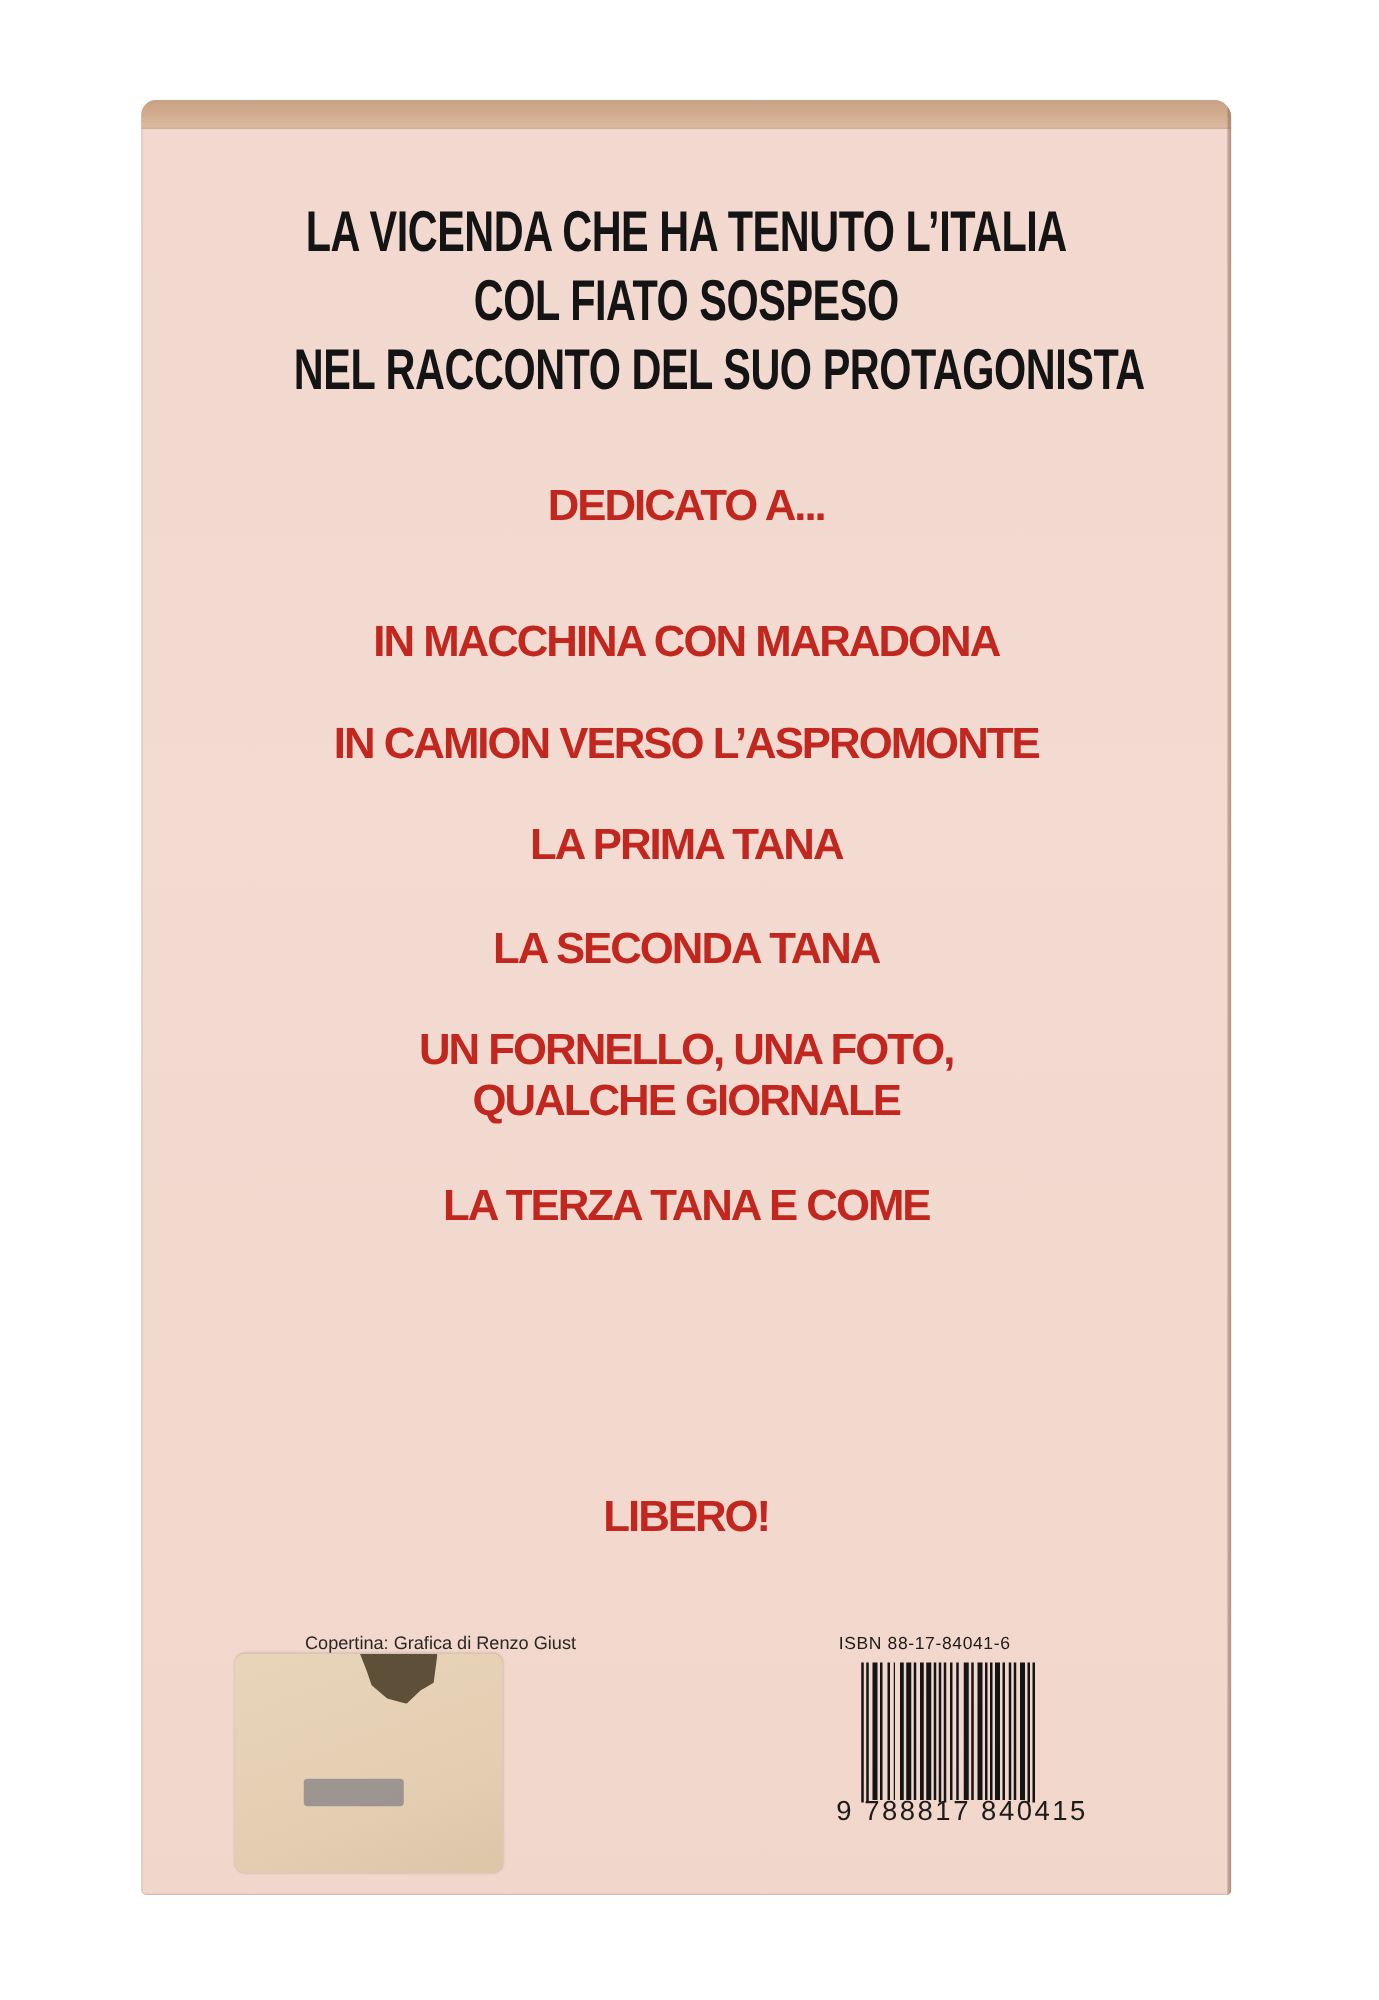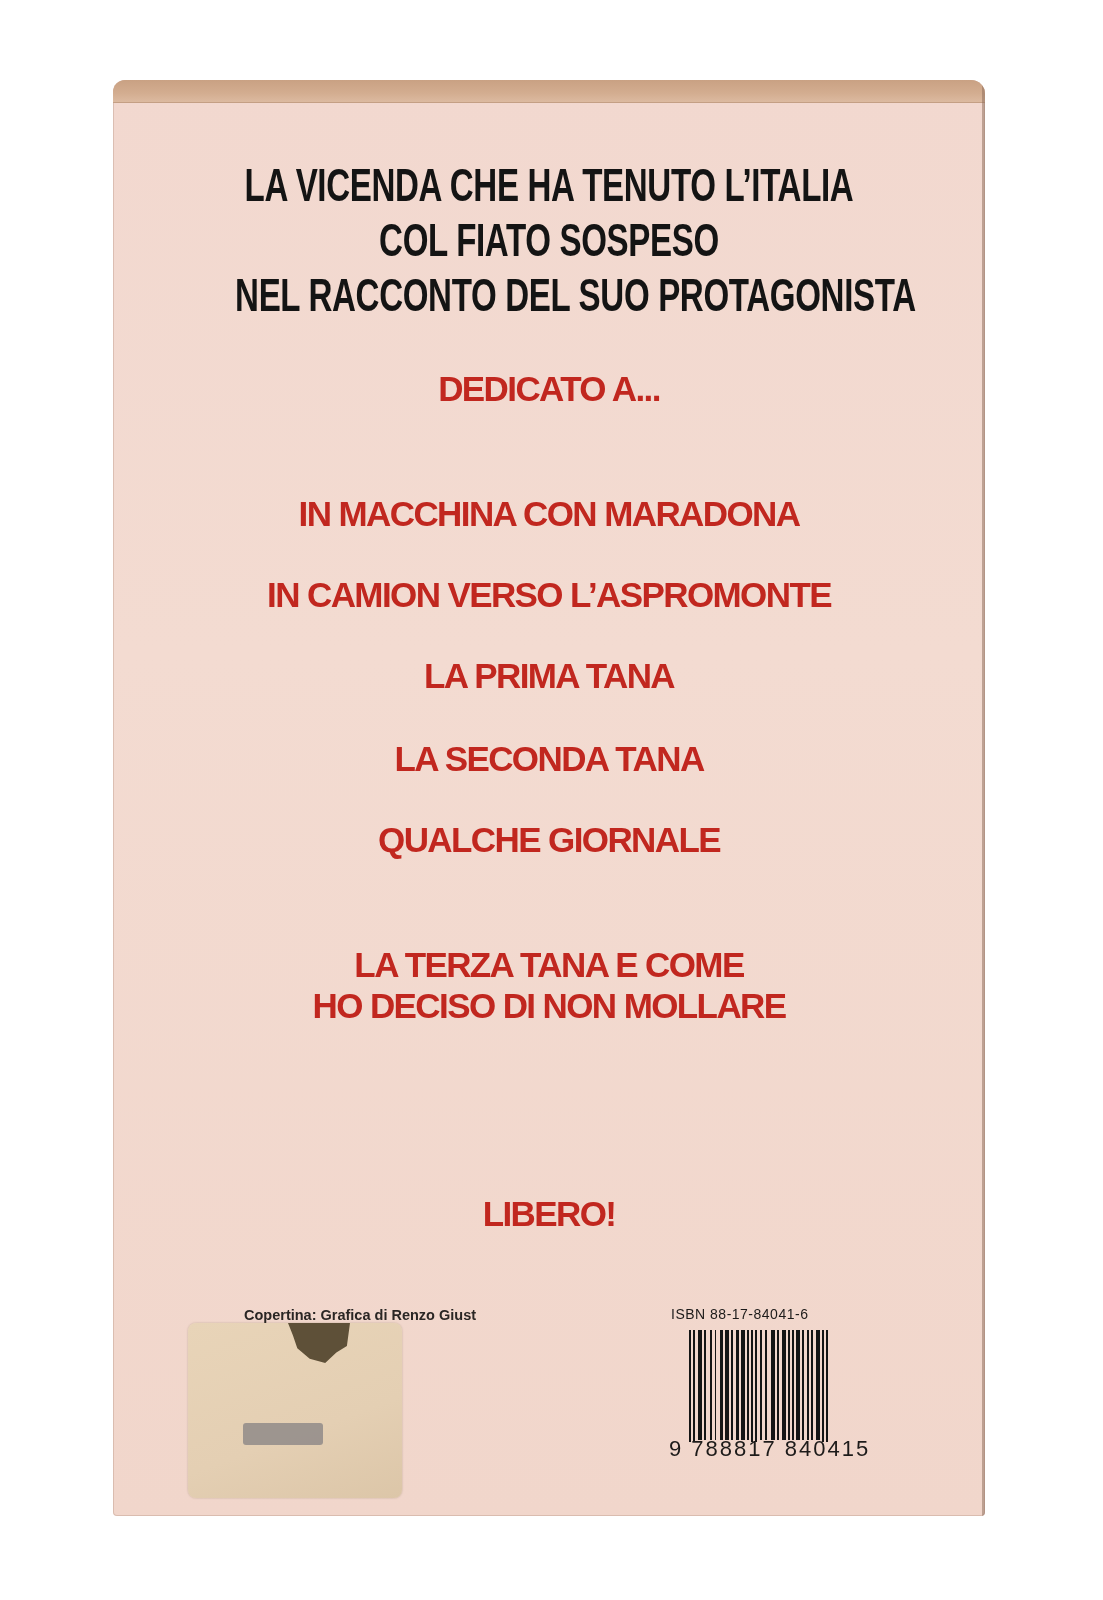--- a/index.html
+++ b/index.html
@@ -50,21 +50,21 @@
       font-family: "Liberation Sans", sans-serif;
       font-weight: bold;
       font-size: 35px;
       line-height: 41px;
       letter-spacing: -1.6px;
       white-space: nowrap;
     }
     .credits {
       position: absolute; left: 131px; top: 1226px;
       color: #2a2624;
-      font-size: 14.5px; line-height: 18px; font-weight: bold;
+      font-size: 14.5px; line-height: 18px;
     }
     .isbn {
       position: absolute; left: 558px; top: 1226px;
       color: #1d1b1a;
       font-size: 14px; letter-spacing: 0.5px;
     }
     .barcode {
       position: absolute; left: 576px; top: 1250px;
       width: 186px; height: 110px;
       display: flex; align-items: flex-start;
@@ -102,41 +102,41 @@
   <div class="book-top-band"></div>
   <div class="book-right-edge"></div>
 
   <div class="headline">
     <div>LA VICENDA CHE HA TENUTO L’ITALIA</div>
     <div>COL FIATO SOSPESO</div>
     <div>NEL RACCONTO DEL SUO PROTAGONISTA</div>
   </div>
 
   <div class="chapters">
-    <div class="chapter" style="top:0px">
+    <div class="chapter" style="top:16px">
       <div>DEDICATO A...</div>
     </div>
     <div class="chapter" style="top:125px">
       <div>IN MACCHINA CON MARADONA</div>
     </div>
     <div class="chapter" style="top:206px">
       <div>IN CAMION VERSO L’ASPROMONTE</div>
     </div>
     <div class="chapter" style="top:287px">
       <div>LA PRIMA TANA</div>
     </div>
     <div class="chapter" style="top:370px">
       <div>LA SECONDA TANA</div>
     </div>
     <div class="chapter" style="top:451px">
+      <div>UN FORNELLO, UNA FOTO,</div>
       <div>QUALCHE GIORNALE</div>
     </div>
     <div class="chapter" style="top:576px">
       <div>LA TERZA TANA E COME</div>
-      <div>HO DECISO DI NON MOLLARE</div>
     </div>
     <div class="chapter" style="top:702px">
     </div>
     <div class="chapter" style="top:825px">
       <div>LIBERO!</div>
     </div>
   </div>
 
   <div class="credits">
     <div>Copertina: Grafica di Renzo Giust</div>

